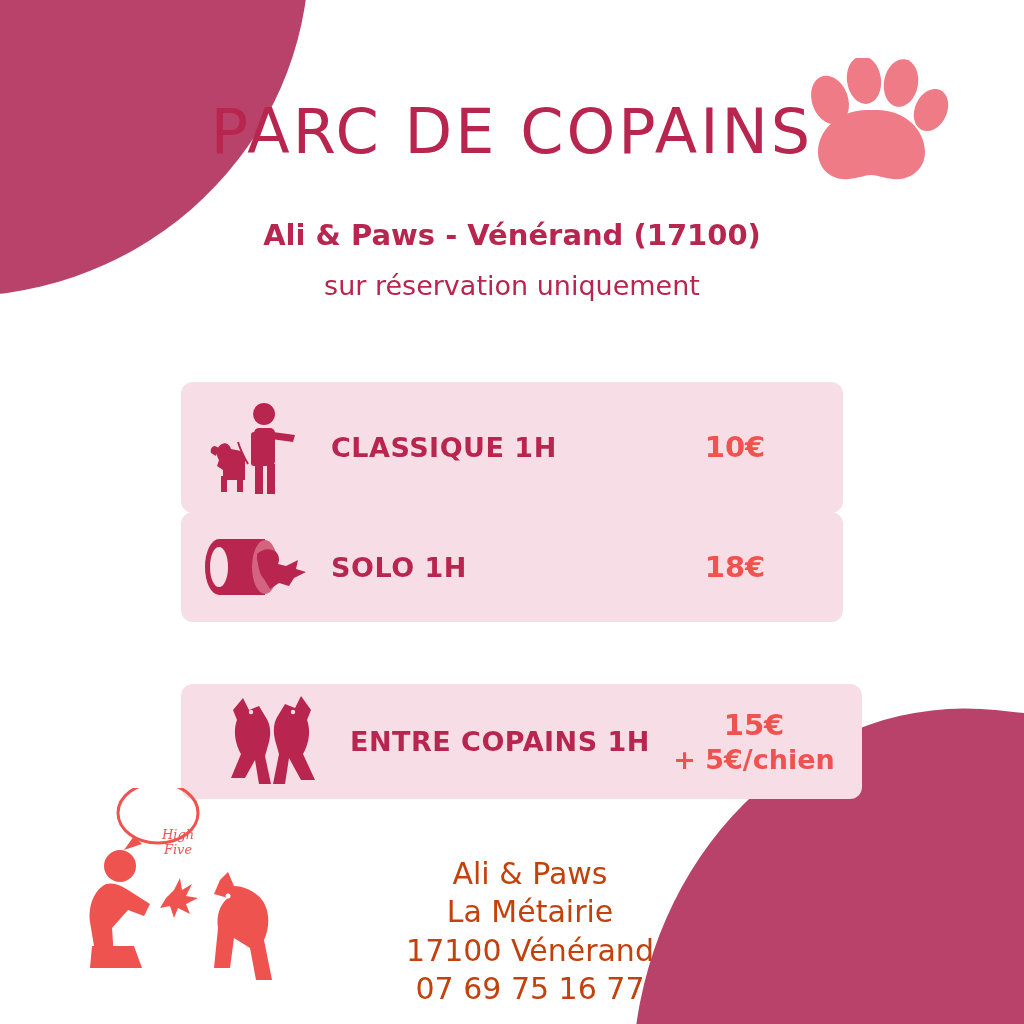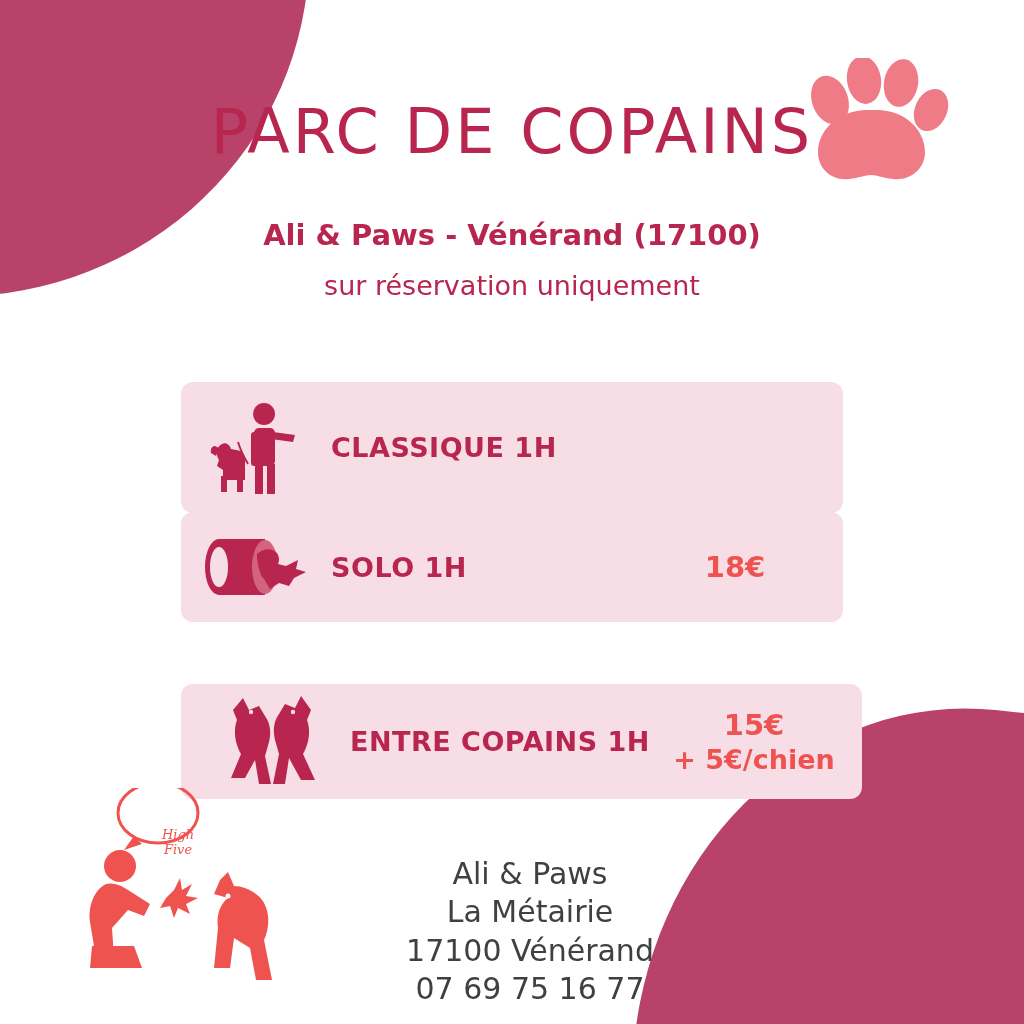--- a/index.html
+++ b/index.html
@@ -130,21 +130,21 @@
   }
 
   
   .footer-text {
     position: absolute;
     top: 855px;
     left: 300px;
     width: 460px;
     text-align: center;
     font-size: 30px;
-    color: #404040;
+    color: #c2410c;
     line-height: 1.28;
     font-family: "DejaVu Sans", sans-serif;
   }
   .footer-art {
     position: absolute;
     left: 70px;
     bottom: 26px;
     width: 230px;
     height: 210px;
   }
@@ -194,20 +194,23 @@
         <circle cx="63" cy="16" r="11" fill="#b8264f"></circle>
         <rect x="53" y="30" width="21" height="38" rx="5" fill="#b8264f"></rect>
         <rect x="54" y="66" width="8" height="30" fill="#b8264f"></rect>
         <rect x="66" y="66" width="8" height="30" fill="#b8264f"></rect>
         <path d="M72 34l22 3-2 7-22-3z" fill="#b8264f"></path>
         <rect x="50" y="34" width="6" height="34" rx="3" fill="#b8264f"></rect>
         <path d="M47 66q-7 -12 -10 -22" stroke="#b8264f" stroke-width="2" fill="none"></path>
       </svg>
     </div>
     <div class="row-label">CLASSIQUE 1H</div>
+    <div class="row-price">
+      <span>10€</span>
+    </div>
   </div>
 
   <div class="row row-2">
     <div class="row-icon">
       <svg width="118" height="70" viewBox="0 0 118 70">
         <ellipse cx="22" cy="35" rx="14" ry="28" fill="#b8264f"></ellipse>
         <rect x="22" y="7" width="46" height="56" fill="#b8264f"></rect>
         <ellipse cx="22" cy="35" rx="9" ry="20" fill="#f7dde5"></ellipse>
         <ellipse cx="68" cy="35" rx="13" ry="27" fill="#d4637f"></ellipse>
         <path d="M60 22c6-6 14-6 19-2 3 3 4 8 2 12l8 2 12-6-2 9 10 3-12 6-5 8-10-3-9 6-6-10c-6-6-6-19 -7-19z" fill="#b8264f"></path>

